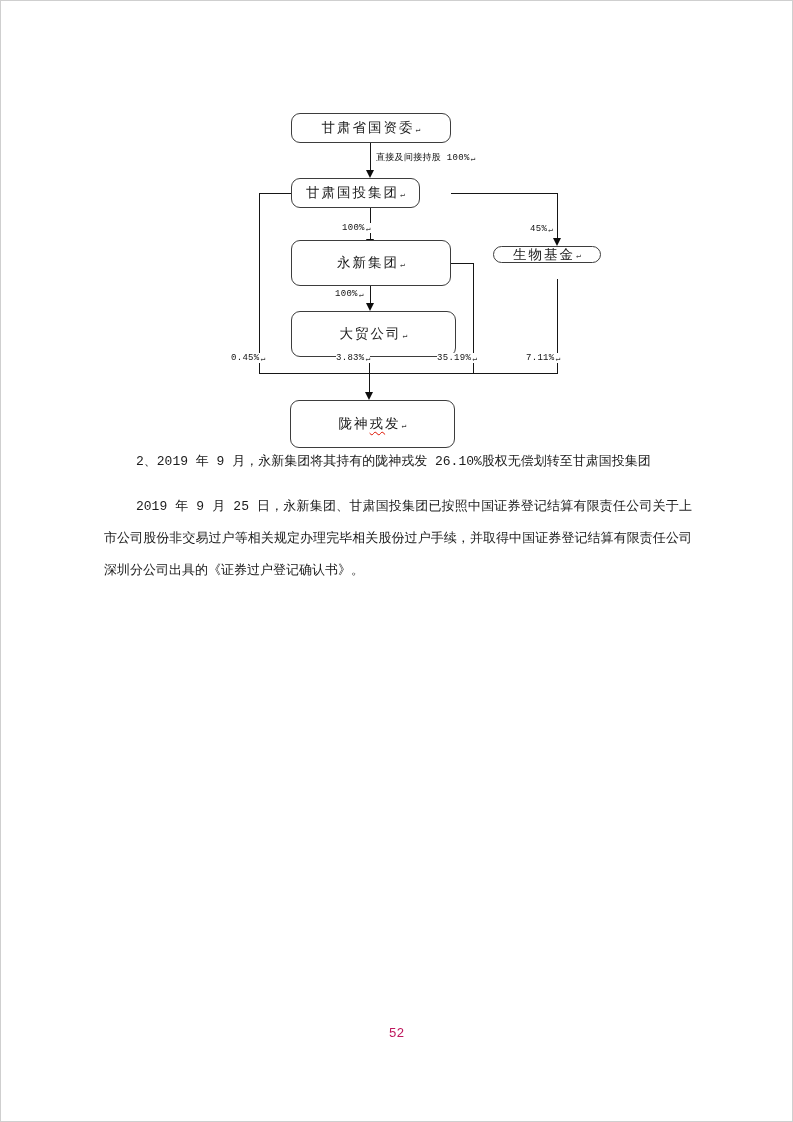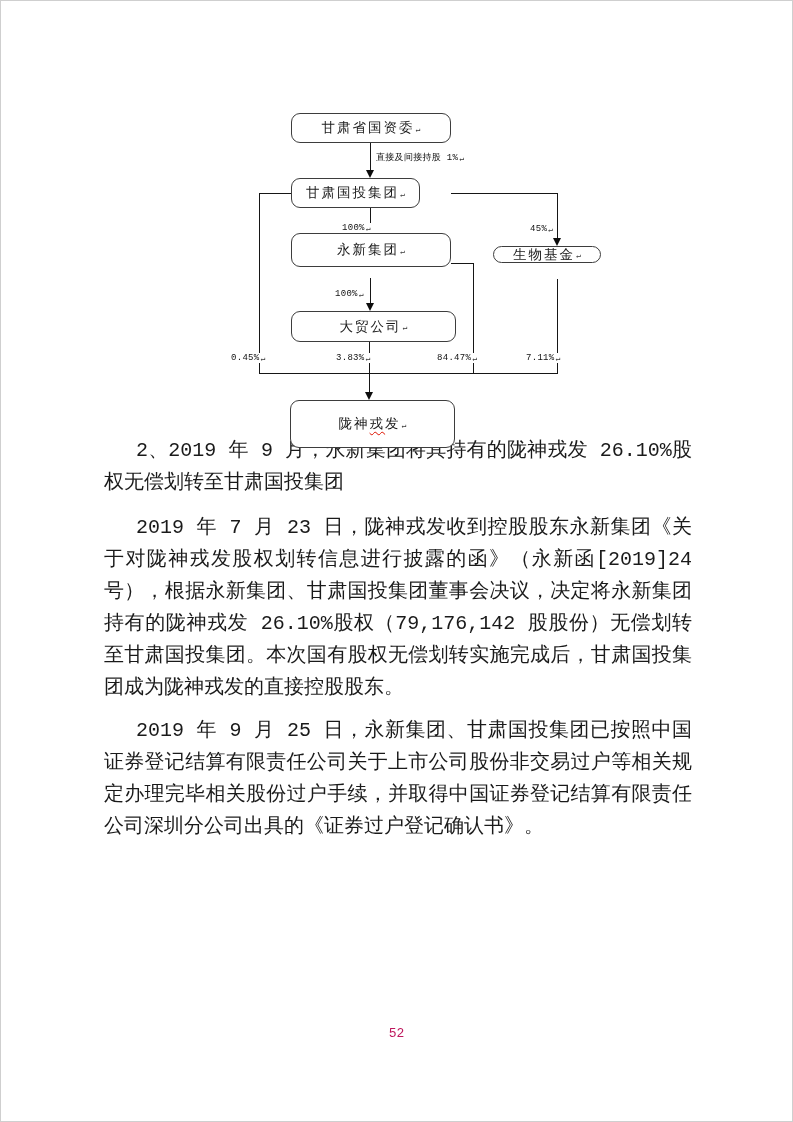--- a/index.html
+++ b/index.html
@@ -44,22 +44,22 @@
   .wavy {
     text-decoration:underline;
     text-decoration-style:wavy;
     text-decoration-color:#dd1100;
     text-decoration-thickness:1px;
     text-underline-offset:3px;
   }
   
   .textblock {
     position:absolute;
-    left:103px; top:434px; width:588px;
-    font-size:20px; line-height:32px;
+    left:103px; top:445px; width:588px;
+    font-size:13px; line-height:32px;
     text-align:justify;
   }
   .textblock p { text-indent:32px; margin-bottom:11px; }
   .pagenum {
     position:absolute; left:0; top:1025px; width:100%;
     text-align:center; font-size:13px; color:#be185d;
   }
 </style>
 </head>
 <body>
@@ -71,31 +71,31 @@
     <div class="dbox" style="left:290px;top:112px;width:160px;height:30px">
       <span>甘肃省国资委</span>
         <span class="ret">↵</span>
     </div>
 
     <div class="dbox" style="left:290px;top:177px;width:129px;height:30px">
       <span>甘肃国投集团</span>
         <span class="ret">↵</span>
     </div>
 
-    <div class="dbox" style="left:290px;top:232px;width:160px;height:34px">
+    <div class="dbox" style="left:290px;top:239px;width:160px;height:46px">
       <span>永新集团</span>
         <span class="ret">↵</span>
     </div>
 
     <div class="dbox" style="left:492px;top:245px;width:108px;height:17px">
       <span>生物基金</span>
         <span class="ret">↵</span>
     </div>
 
-    <div class="dbox" style="left:290px;top:310px;width:165px;height:31px">
+    <div class="dbox" style="left:290px;top:310px;width:165px;height:46px">
       <span>大贸公司</span>
         <span class="ret">↵</span>
     </div>
 
     <div class="dbox" style="left:289px;top:399px;width:165px;height:48px">
       <span>陇神</span>
         <span class="wavy">戎</span>
         <span>发</span>
         <span class="ret">↵</span>
     </div>
@@ -120,21 +120,21 @@
     <div class="arr-down" style="left:552px;top:237px"></div>
 
     <div class="hline" style="left:450px;top:262px;width:23px"></div>
     <div class="vline" style="left:472px;top:262px;height:110px"></div>
 
     <div class="vline" style="left:556px;top:278px;height:94px"></div>
 
     <div class="hline" style="left:258px;top:372px;width:299px"></div>
 
     <span class="dlabel" style="left:375px;top:150px">
-      <span>直接及间接持股 1%</span><span class="ret">↵</span>
+      <span>直接及间接持股 100%</span><span class="ret">↵</span>
     </span>
 
     <span class="dlabel" style="left:341px;top:222px">
       <span>100%</span><span class="ret">↵</span>
     </span>
 
     <span class="dlabel" style="left:529px;top:223px">
       <span>45%</span><span class="ret">↵</span>
     </span>
 
@@ -144,29 +144,28 @@
 
     <span class="dlabel" style="left:230px;top:352px">
       <span>0.45%</span><span class="ret">↵</span>
     </span>
 
     <span class="dlabel" style="left:335px;top:352px">
       <span>3.83%</span><span class="ret">↵</span>
     </span>
 
     <span class="dlabel" style="left:436px;top:352px">
-      <span>84.47%</span><span class="ret">↵</span>
+      <span>35.19%</span><span class="ret">↵</span>
     </span>
 
     <span class="dlabel" style="left:525px;top:352px">
       <span>7.11%</span><span class="ret">↵</span>
     </span>
   </div>
 
   <div class="textblock">
     <p style="margin-bottom:13px">2、2019 年 9 月，永新集团将其持有的陇神戎发 26.10%股权无偿划转至甘肃国投集团</p>
-    <p>2019 年 7 月 23 日，陇神戎发收到控股股东永新集团《关于对陇神戎发股权划转信息进行披露的函》（永新函[2019]24 号），根据永新集团、甘肃国投集团董事会决议，决定将永新集团持有的陇神戎发 26.10%股权（79,176,142 股股份）无偿划转至甘肃国投集团。本次国有股权无偿划转实施完成后，甘肃国投集团成为陇神戎发的直接控股股东。</p>
     <p>2019 年 9 月 25 日，永新集团、甘肃国投集团已按照中国证券登记结算有限责任公司关于上市公司股份非交易过户等相关规定办理完毕相关股份过户手续，并取得中国证券登记结算有限责任公司深圳分公司出具的《证券过户登记确认书》。</p>
   </div>
 
   <div class="pagenum">52</div>
 
 </div>
 
 </body></html>

